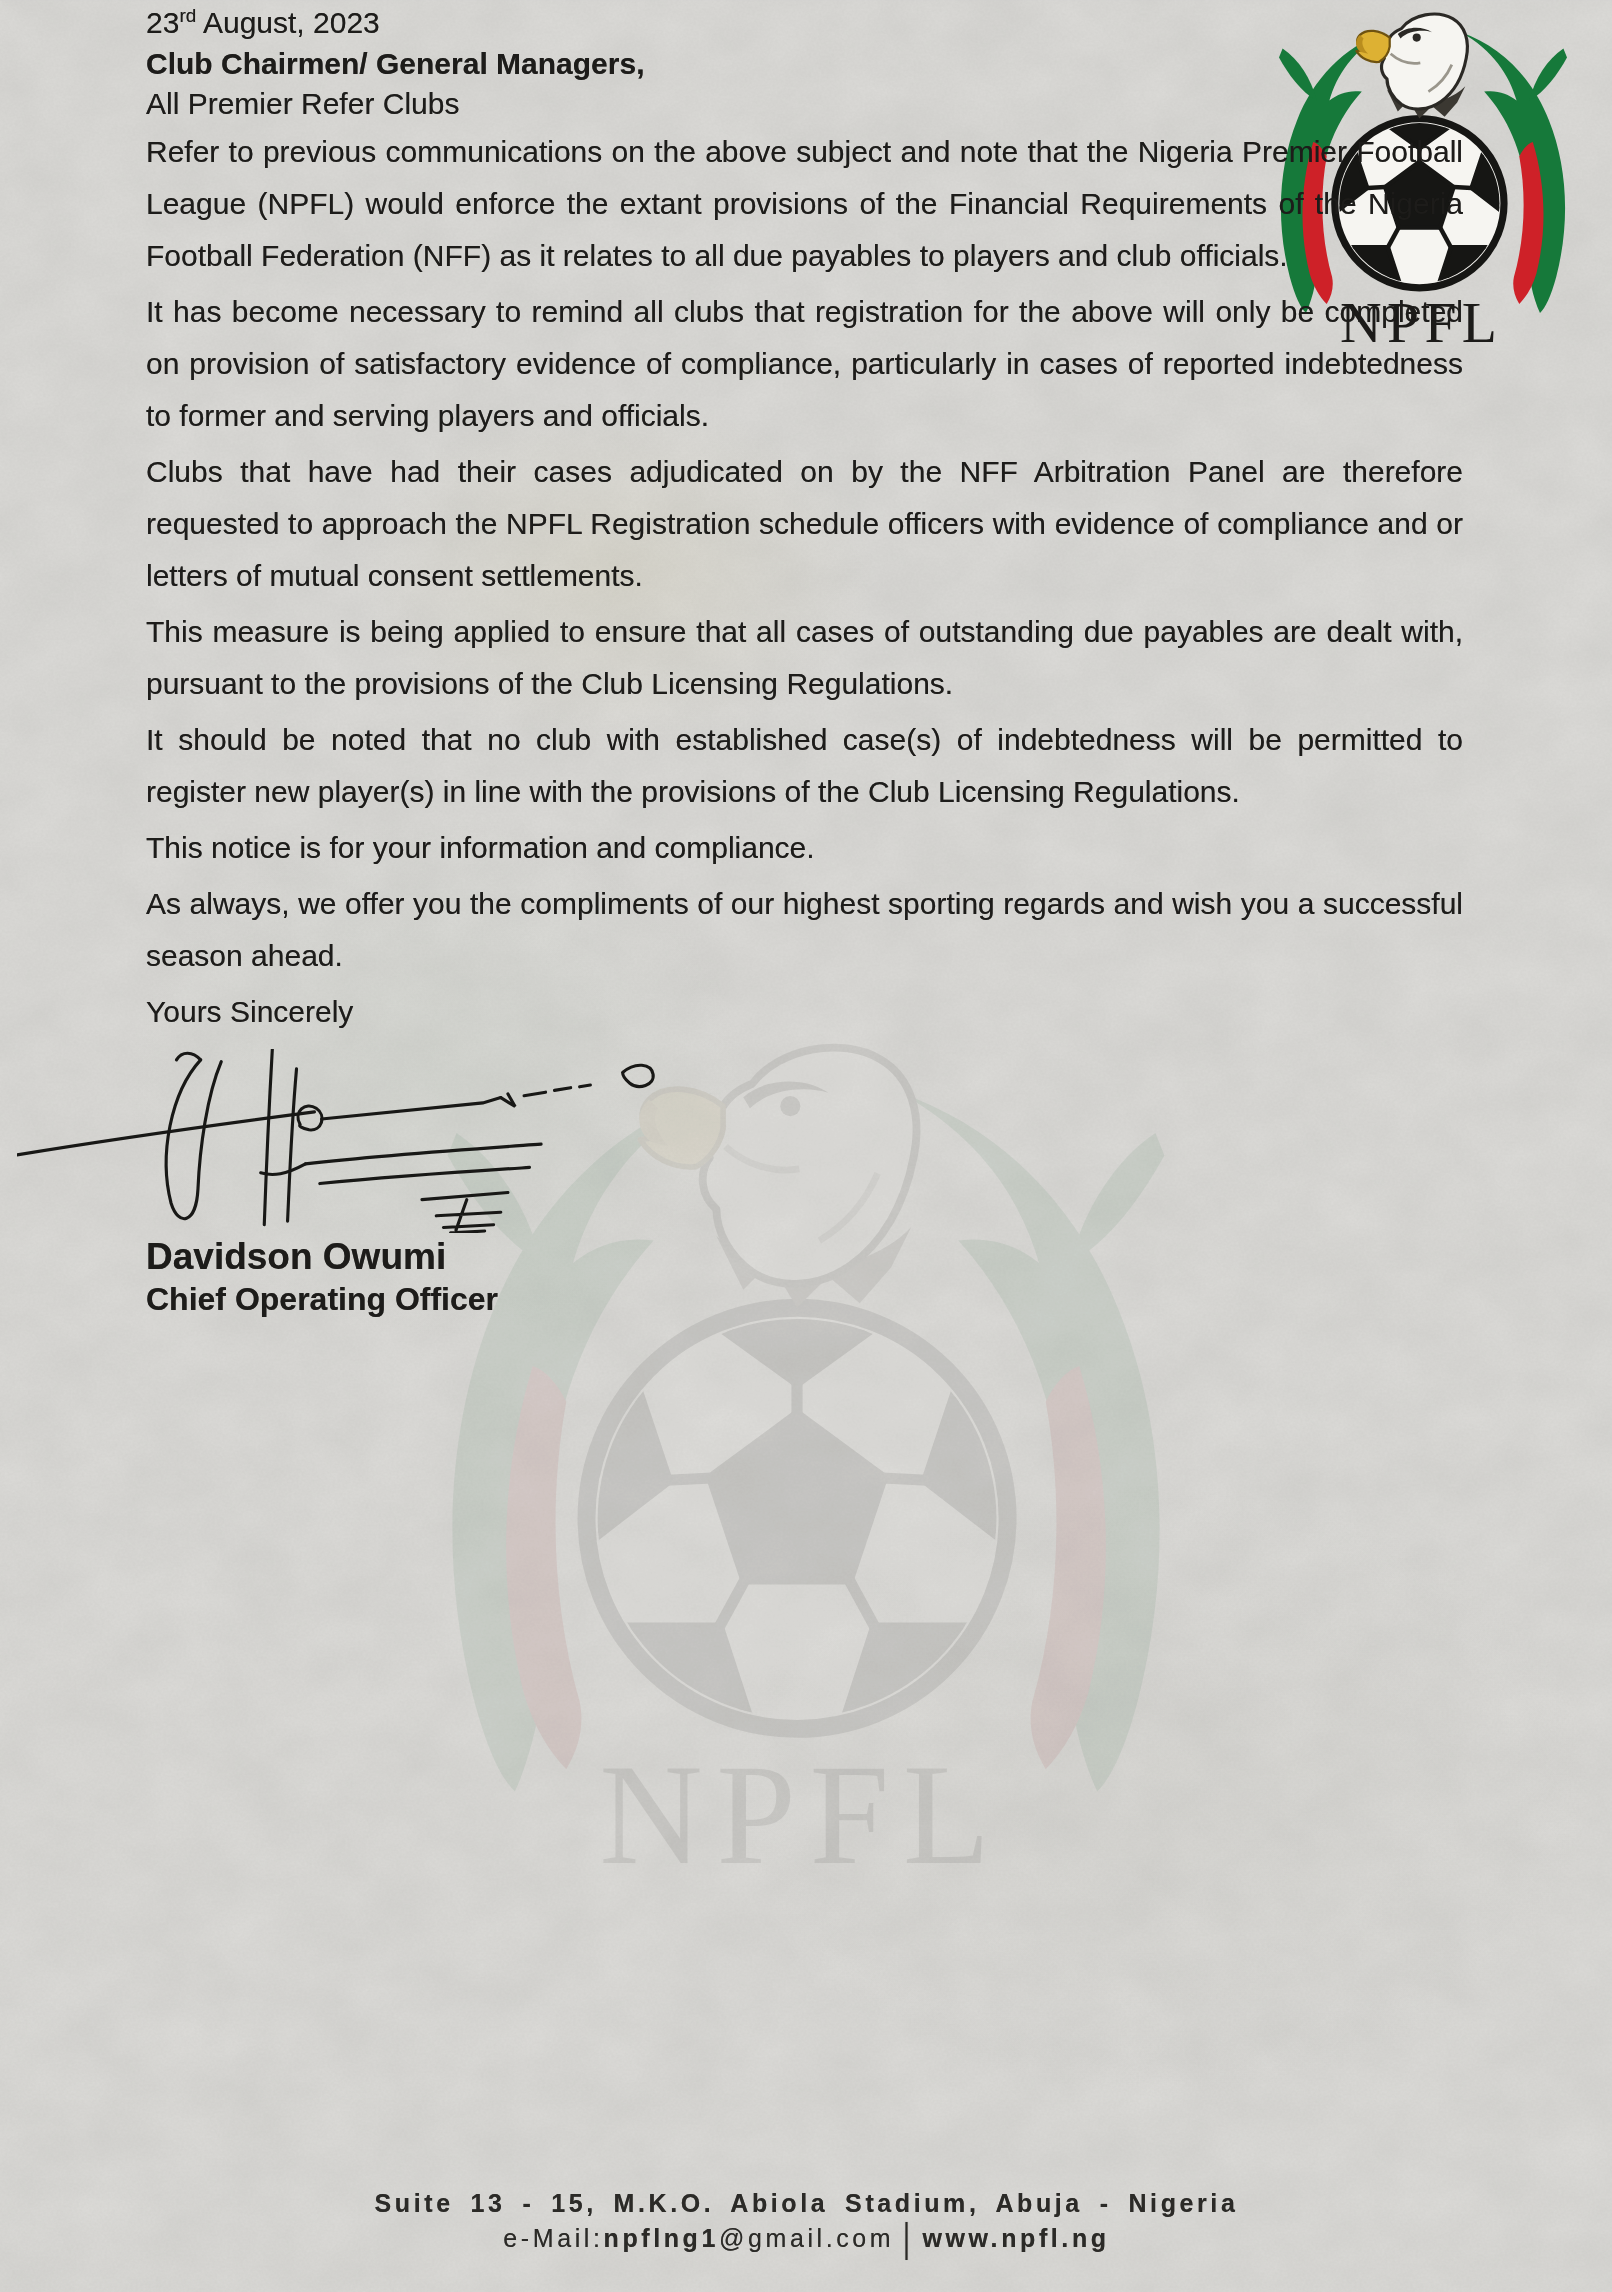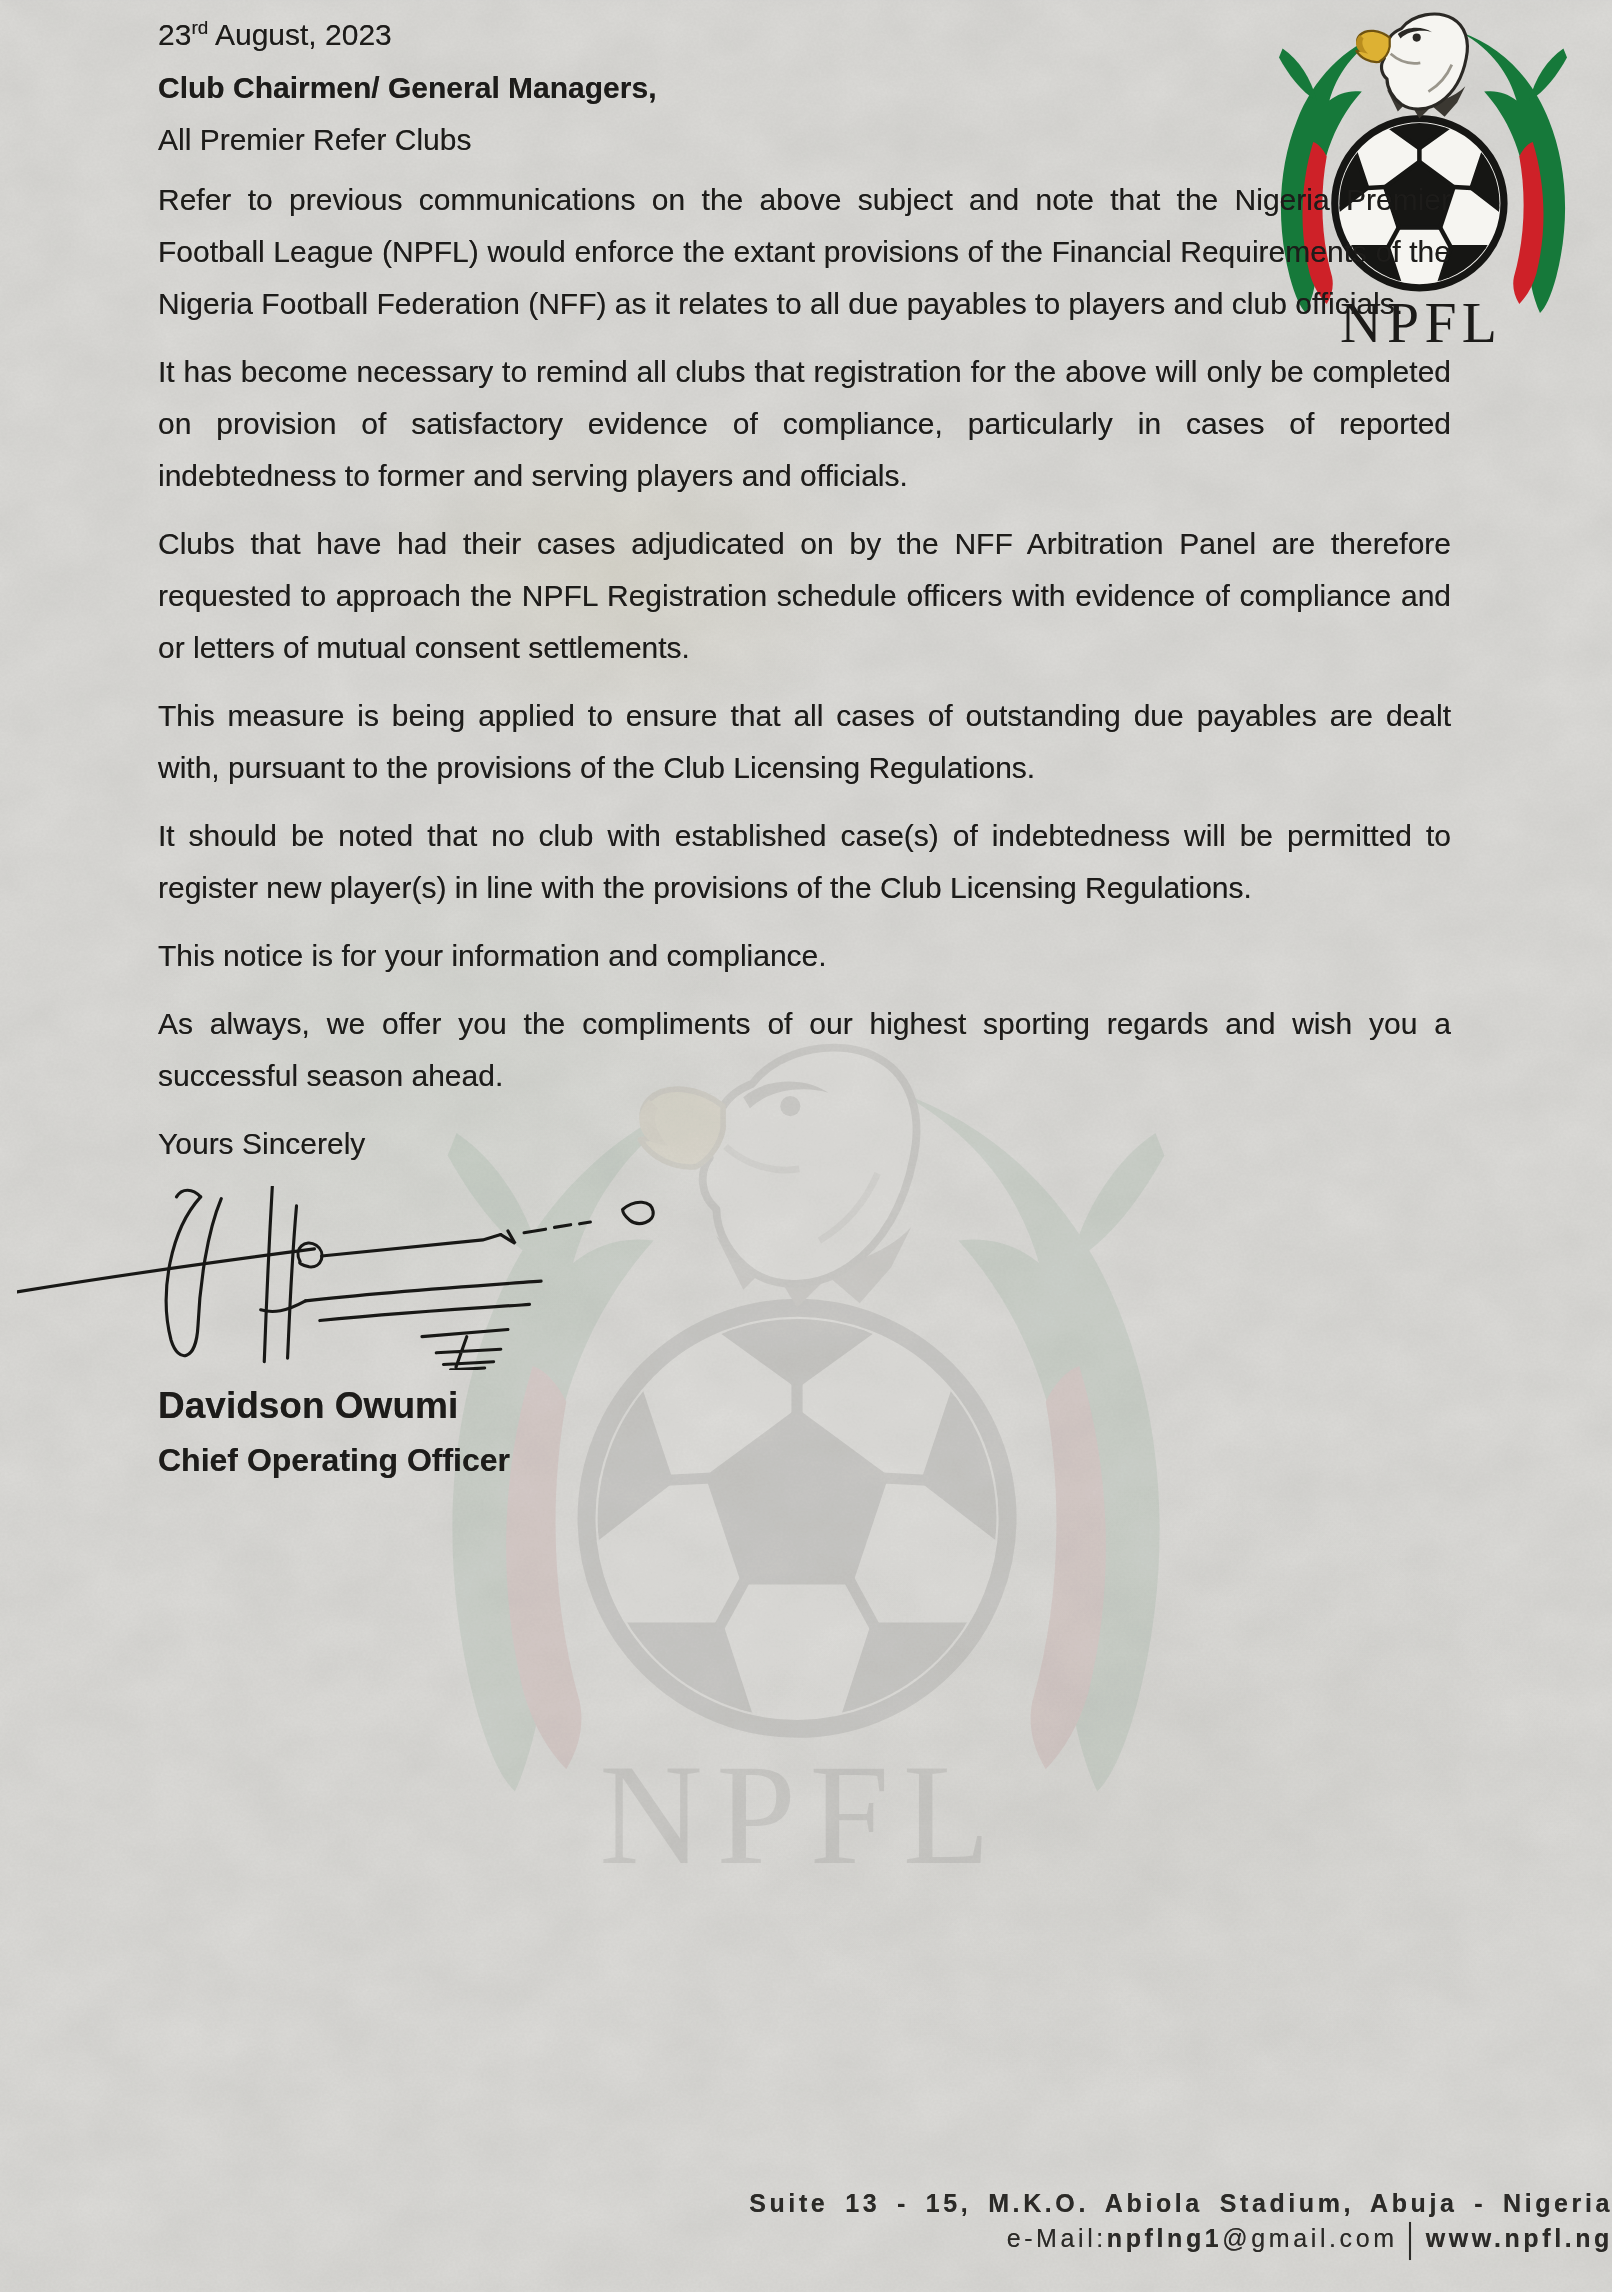--- a/index.html
+++ b/index.html
@@ -22,34 +22,34 @@
   .logo-header { position:absolute; top:7.2px; left:1243px; width:360px; height:360px; }
   .watermark {
     position:absolute; top:1030px; left:358px; width:896px; height:896px;
     opacity:.085; filter:grayscale(.35);
     pointer-events:none;
   }
   .content {
     position:absolute; left:142px; top:0; width:1325px;
     text-shadow:0 0 0.6px rgba(20,20,18,.6);
   }
-  .content p { margin:16px; }
+  .content p { margin:4px; }
   .date { margin-top:222px; font-size:30px; line-height:38px; }
   .date sup { font-size:19px; vertical-align:super; line-height:0; }
   .addr-bold { margin-top:125px; font-weight:bold; }
   .addr-bold, .addr, .salutation { font-size:30px; line-height:36px; margin-bottom:37px; }
   .subject { font-size:30px; line-height:36px; font-weight:bold; margin-bottom:41px; }
   .par { font-size:30px; line-height:52px; text-align:justify; text-justify:inter-word; margin-bottom:21.5px; }
   .closing { margin-top:36px; font-size:30px; line-height:52px; }
   .signature { display:block; margin:10.7px 0 0 -125px; width:654px; height:184px; }
   .sig-name { margin-top:-52px; font-size:37px; line-height:39px; font-weight:bold; }
   .sig-title { margin-top:18px; font-size:32px; line-height:39px; font-weight:bold; }
   .footer {
     position:absolute; left:0; right:0; top:2189px;
-    text-align:right; color:#2b2a27;
+    text-align:center; color:#2b2a27;
     text-shadow:0 0 0.6px rgba(25,25,22,.55);
   }
   .footer-line1 { font-size:25px; font-weight:bold; letter-spacing:3.6px; word-spacing:6.3px; }
   .footer-line2 { margin-top:6.3px; font-size:25px; letter-spacing:3.6px; font-weight:400; }
   .footer-line2 .b { font-weight:bold; }
   .footer-line2 .sep { display:inline-block; transform:scaleY(1.6); padding:0 9px; font-weight:400; }
 </style>
 </head>
 <body>
 

